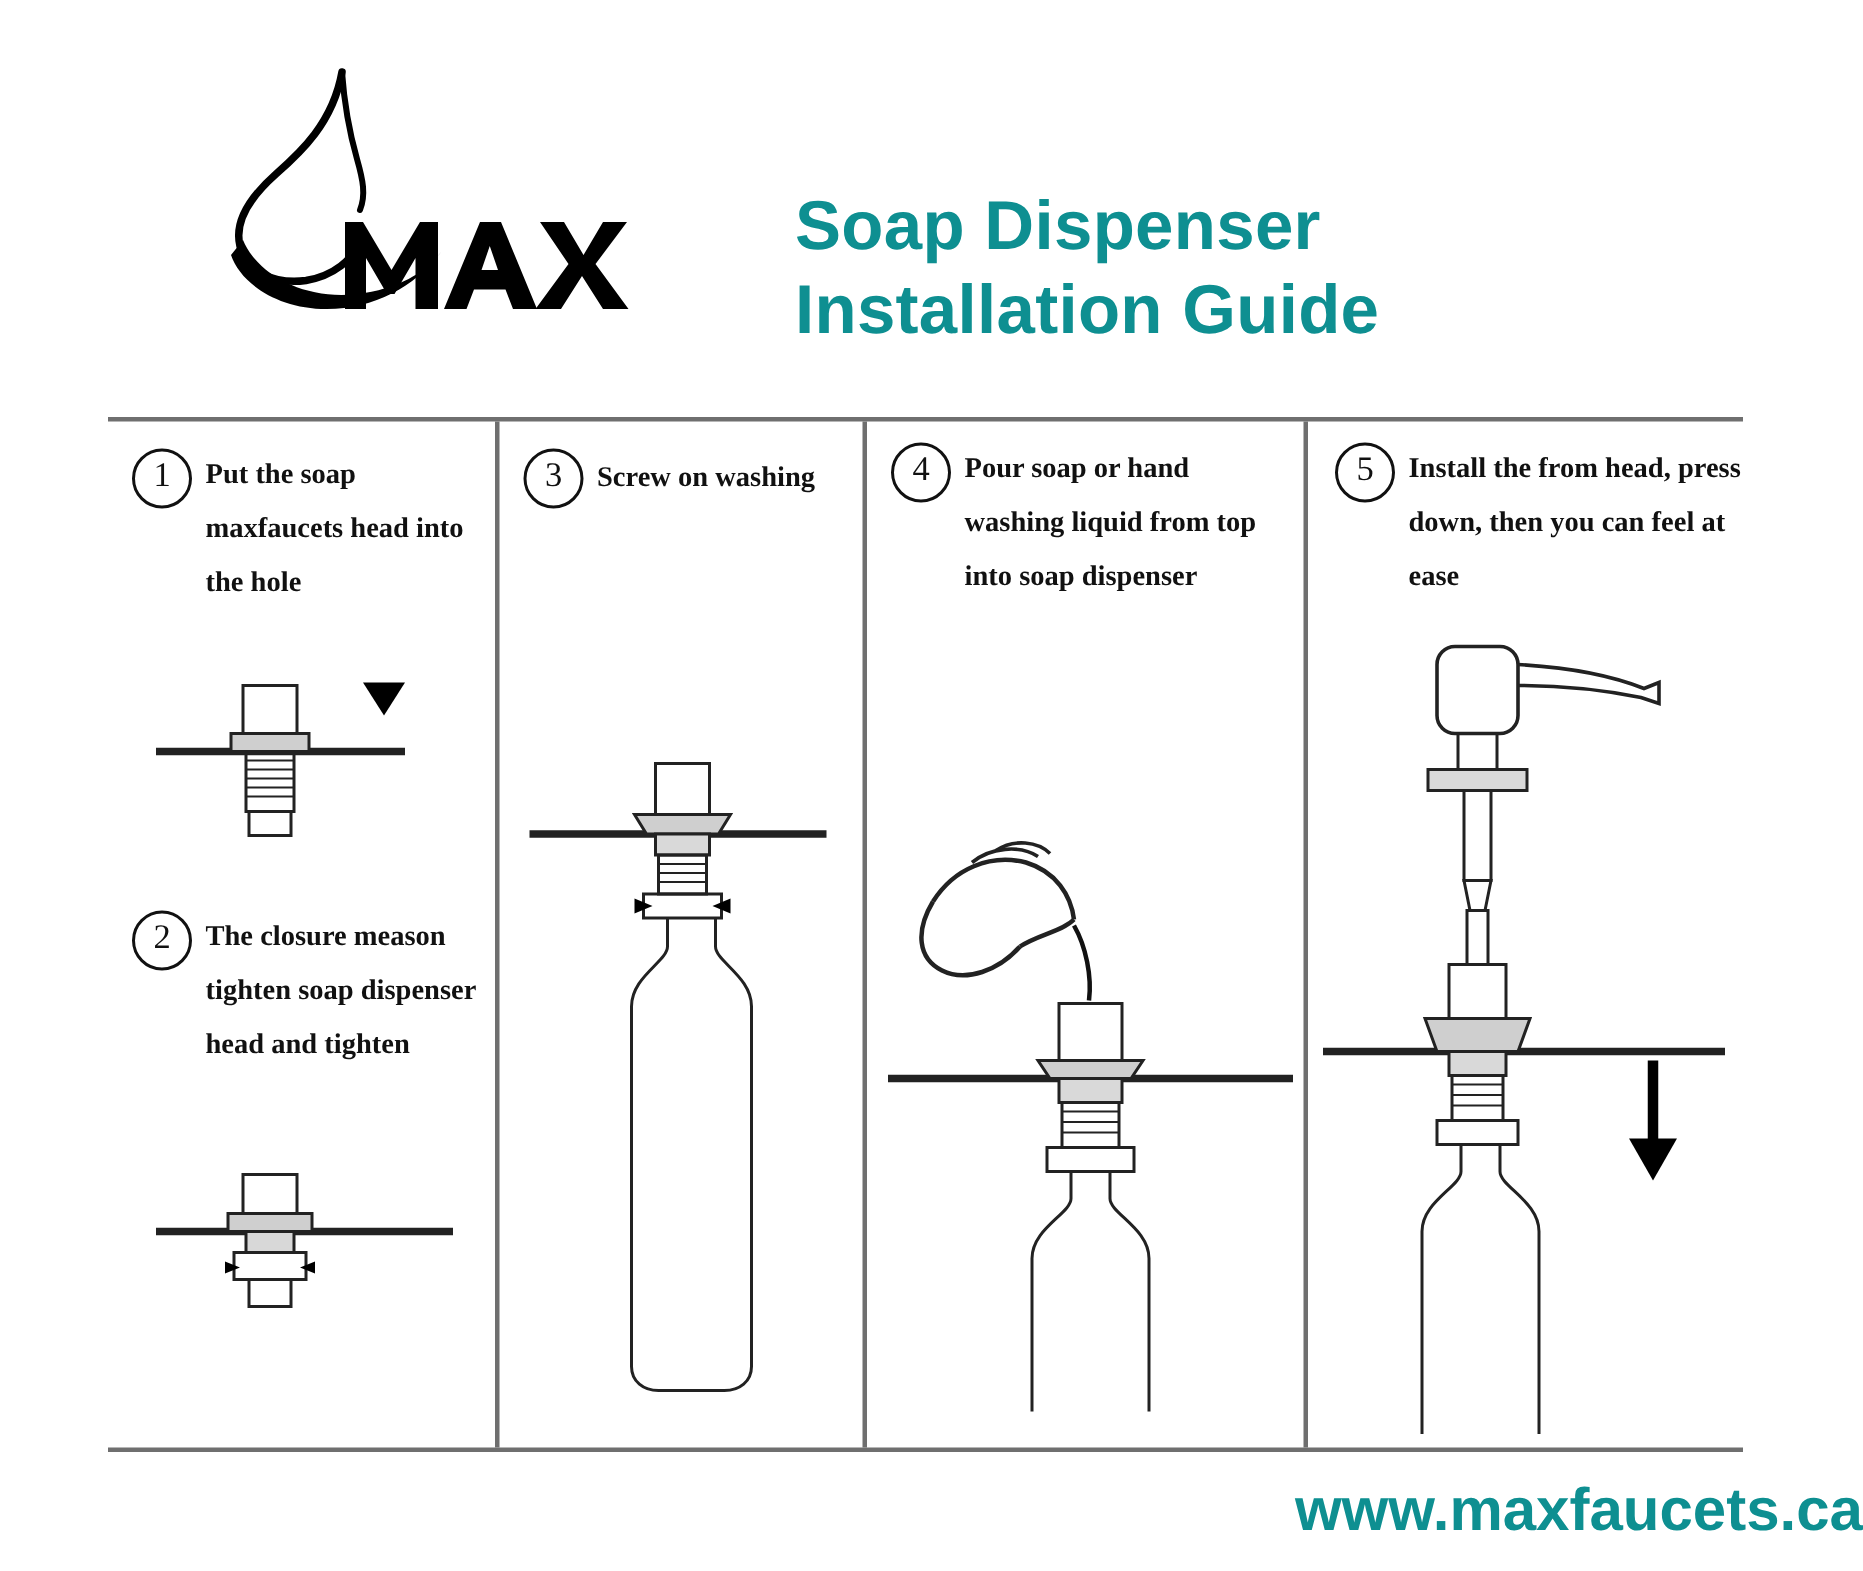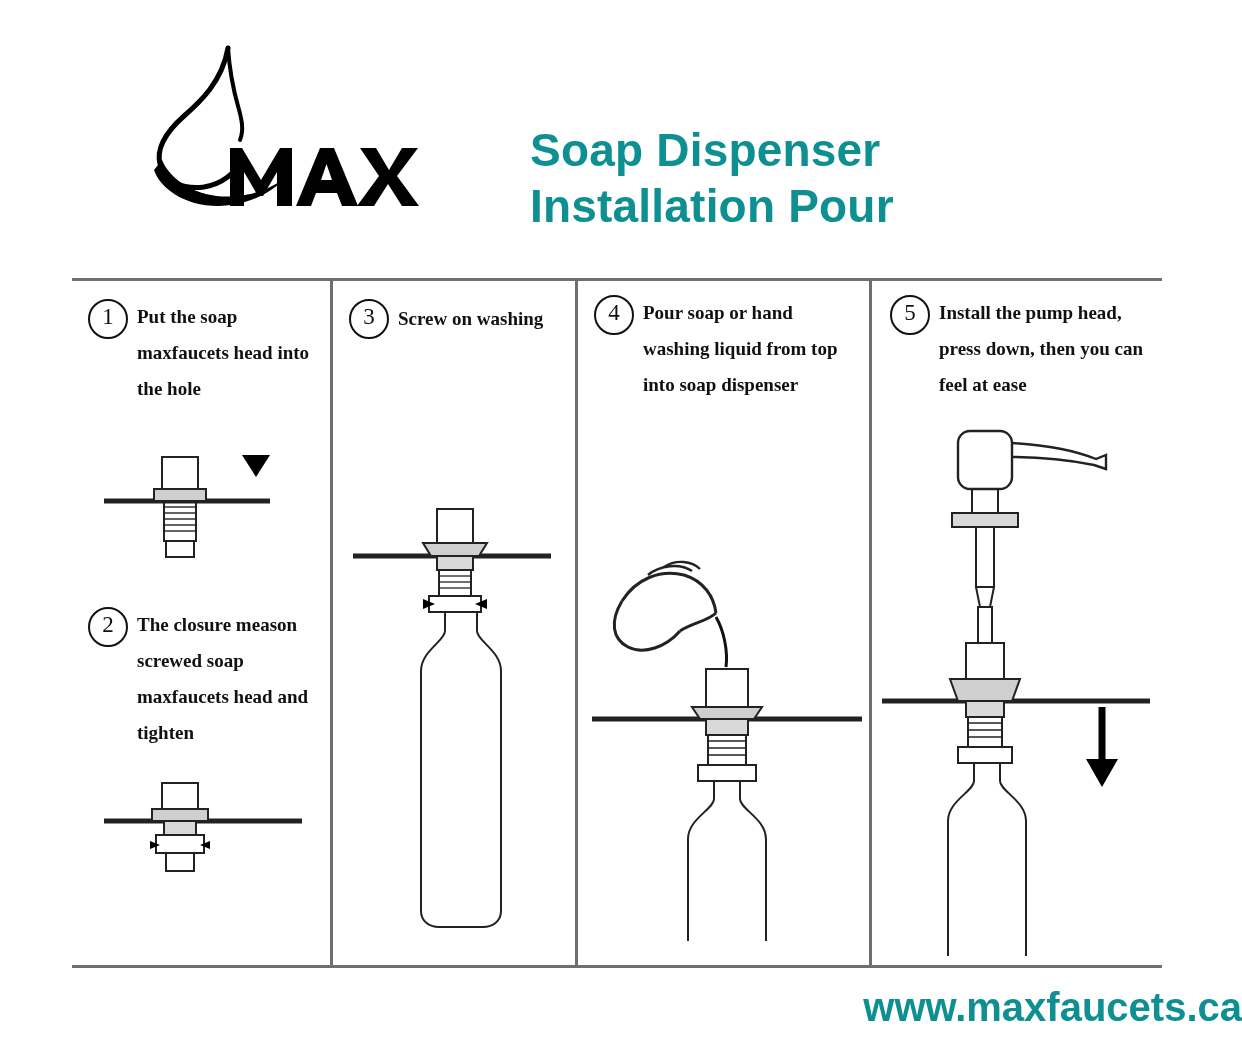--- a/index.html
+++ b/index.html
@@ -146,21 +146,21 @@
         <path d="M216 176 L240 118 L254 118 L278 176 L262 176 L257 163 L236 163 L231 176 Z M241 150 L252 150 L246.5 134 Z"></path>
 
         <path d="M280 118 L296 118 L309 140 L322 118 L338 118 L317 146 L339 176 L322 176 L308 154 L294 176 L277 176 L299 146 Z"></path>
       </g>
     </svg>
 
   </div>
 
   <div class="title-block">
     <div class="title-line">Soap Dispenser</div>
-    <div class="title-line">Installation Pour</div>
+    <div class="title-line">Installation Guide</div>
   </div>
 </div>
 
 <div class="panels">
 
   <div class="panel p1">
 
     <div class="step s1">
       <div class="step-num">1</div>
       <div class="step-text">Put the soap maxfaucets head into the hole</div>
@@ -181,21 +181,21 @@
         <line x1="62" y1="84" x2="94" y2="84" stroke="#222" stroke-width="1.4"></line>
         <line x1="62" y1="90" x2="94" y2="90" stroke="#222" stroke-width="1.4"></line>
         <rect x="64" y="100" width="28" height="16" fill="none" stroke="#222" stroke-width="2"></rect>
 
         <polygon points="140,14 168,14 154,36" fill="#000"></polygon>
       </svg>
     </div>
 
     <div class="step s2">
       <div class="step-num">2</div>
-      <div class="step-text">The closure meason screwed soap maxfaucets head and tighten</div>
+      <div class="step-text">The closure meason tighten soap dispenser head and tighten</div>
     </div>
 
     <div class="art" style="left:30px; top:498px;">
       <svg width="215" height="130" viewBox="0 0 215 130">
         <line x1="2" y1="42" x2="200" y2="42" stroke="#222" stroke-width="5"></line>
         <rect x="60" y="4" width="36" height="26" fill="none" stroke="#222" stroke-width="2"></rect>
         <rect x="50" y="30" width="56" height="12" fill="#cfcfcf" stroke="#222" stroke-width="2"></rect>
         <rect x="62" y="42" width="32" height="14" fill="#d8d8d8" stroke="#222" stroke-width="2"></rect>
 
         <rect x="54" y="56" width="48" height="18" fill="none" stroke="#222" stroke-width="2"></rect>
@@ -271,21 +271,21 @@
         <path d="M126 310 L126 328 C126 338 100 348 100 368 L100 626 C100 636 108 642 118 642
                  L160 642 C170 642 178 636 178 626 L178 368 C178 348 152 338 152 328 L152 310" fill="none" stroke="#222" stroke-width="2"></path>
       </svg>
     </div>
   </div>
 
   <div class="panel p4 sep">
 
     <div class="step s5">
       <div class="step-num">5</div>
-      <div class="step-text">Install the pump head, press down,  then you can feel at ease</div>
+      <div class="step-text">Install the from head, press down,  then you can feel at ease</div>
     </div>
 
     <div class="art" style="left:8px; top:130px;">
       <svg width="285" height="545" viewBox="0 0 285 545">
 
         <rect x="78" y="20" width="54" height="58" rx="12" fill="none" stroke="#222" stroke-width="2.4"></rect>
         <path d="M132 32 C168 34 196 40 216 48 L226 44 L226 58 L214 54 C194 50 166 46 132 46" fill="none" stroke="#222" stroke-width="2.4"></path>
 
         <rect x="92" y="78" width="26" height="24" fill="none" stroke="#222" stroke-width="2"></rect>
         <path d="M72 102 L138 102 L138 116 L72 116 Z" fill="#d9d9d9" stroke="#222" stroke-width="2"></path>

